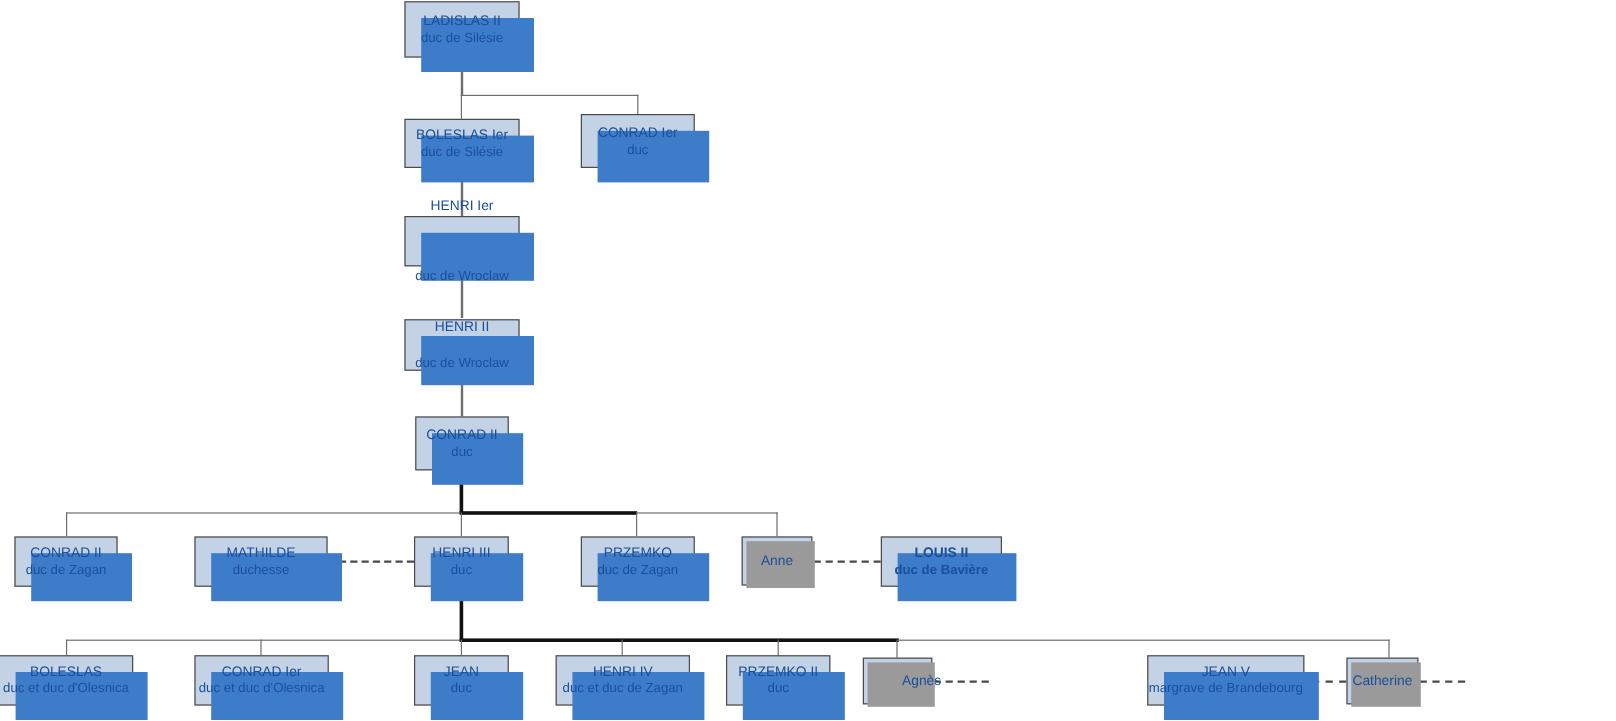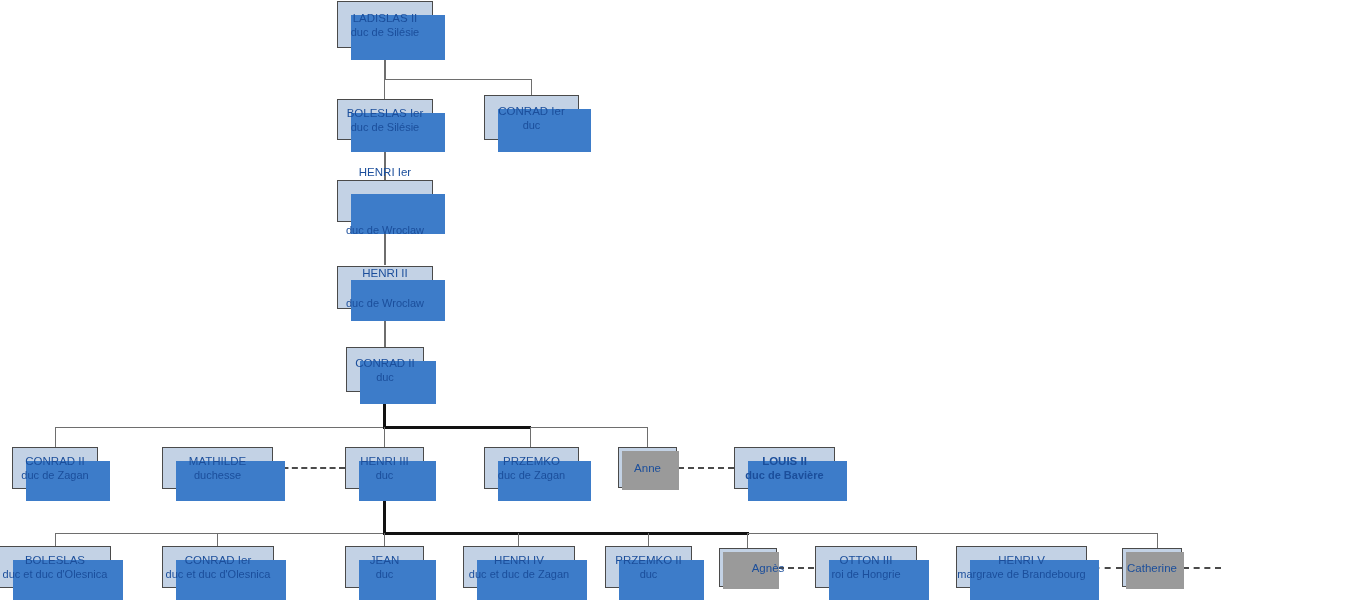--- a/index.html
+++ b/index.html
@@ -157,28 +157,23 @@
   </div>
   <div class="node blue-sh" style="left:605px;top:546px;width:87px;height:42px;">
     <div class="shadow"></div>
     <div class="t1">PRZEMKO II</div>
     <div class="t2">duc</div>
   </div>
   <div class="node gray-sh one-line" style="left:719px;top:548px;width:58px;height:39px;padding-left:40px;">
     <div class="shadow"></div>
     <div class="t1">Agnès</div>
   </div>
-  <div class="node blue-sh" style="left:815px;top:546px;width:102px;height:42px;">
-    <div class="shadow"></div>
-    <div class="t1">OTTON III</div>
-    <div class="t2">roi de Hongrie</div>
-  </div>
   <div class="node blue-sh" style="left:956px;top:546px;width:131px;height:42px;">
     <div class="shadow"></div>
-    <div class="t1">HENRI V</div>
+    <div class="t1">JEAN V</div>
     <div class="t2">margrave de Brandebourg</div>
   </div>
   <div class="node gray-sh one-line" style="left:1122px;top:548px;width:60px;height:39px;">
     <div class="shadow"></div>
     <div class="t1">Catherine</div>
   </div>
 
 </div>
 
 </body></html>

